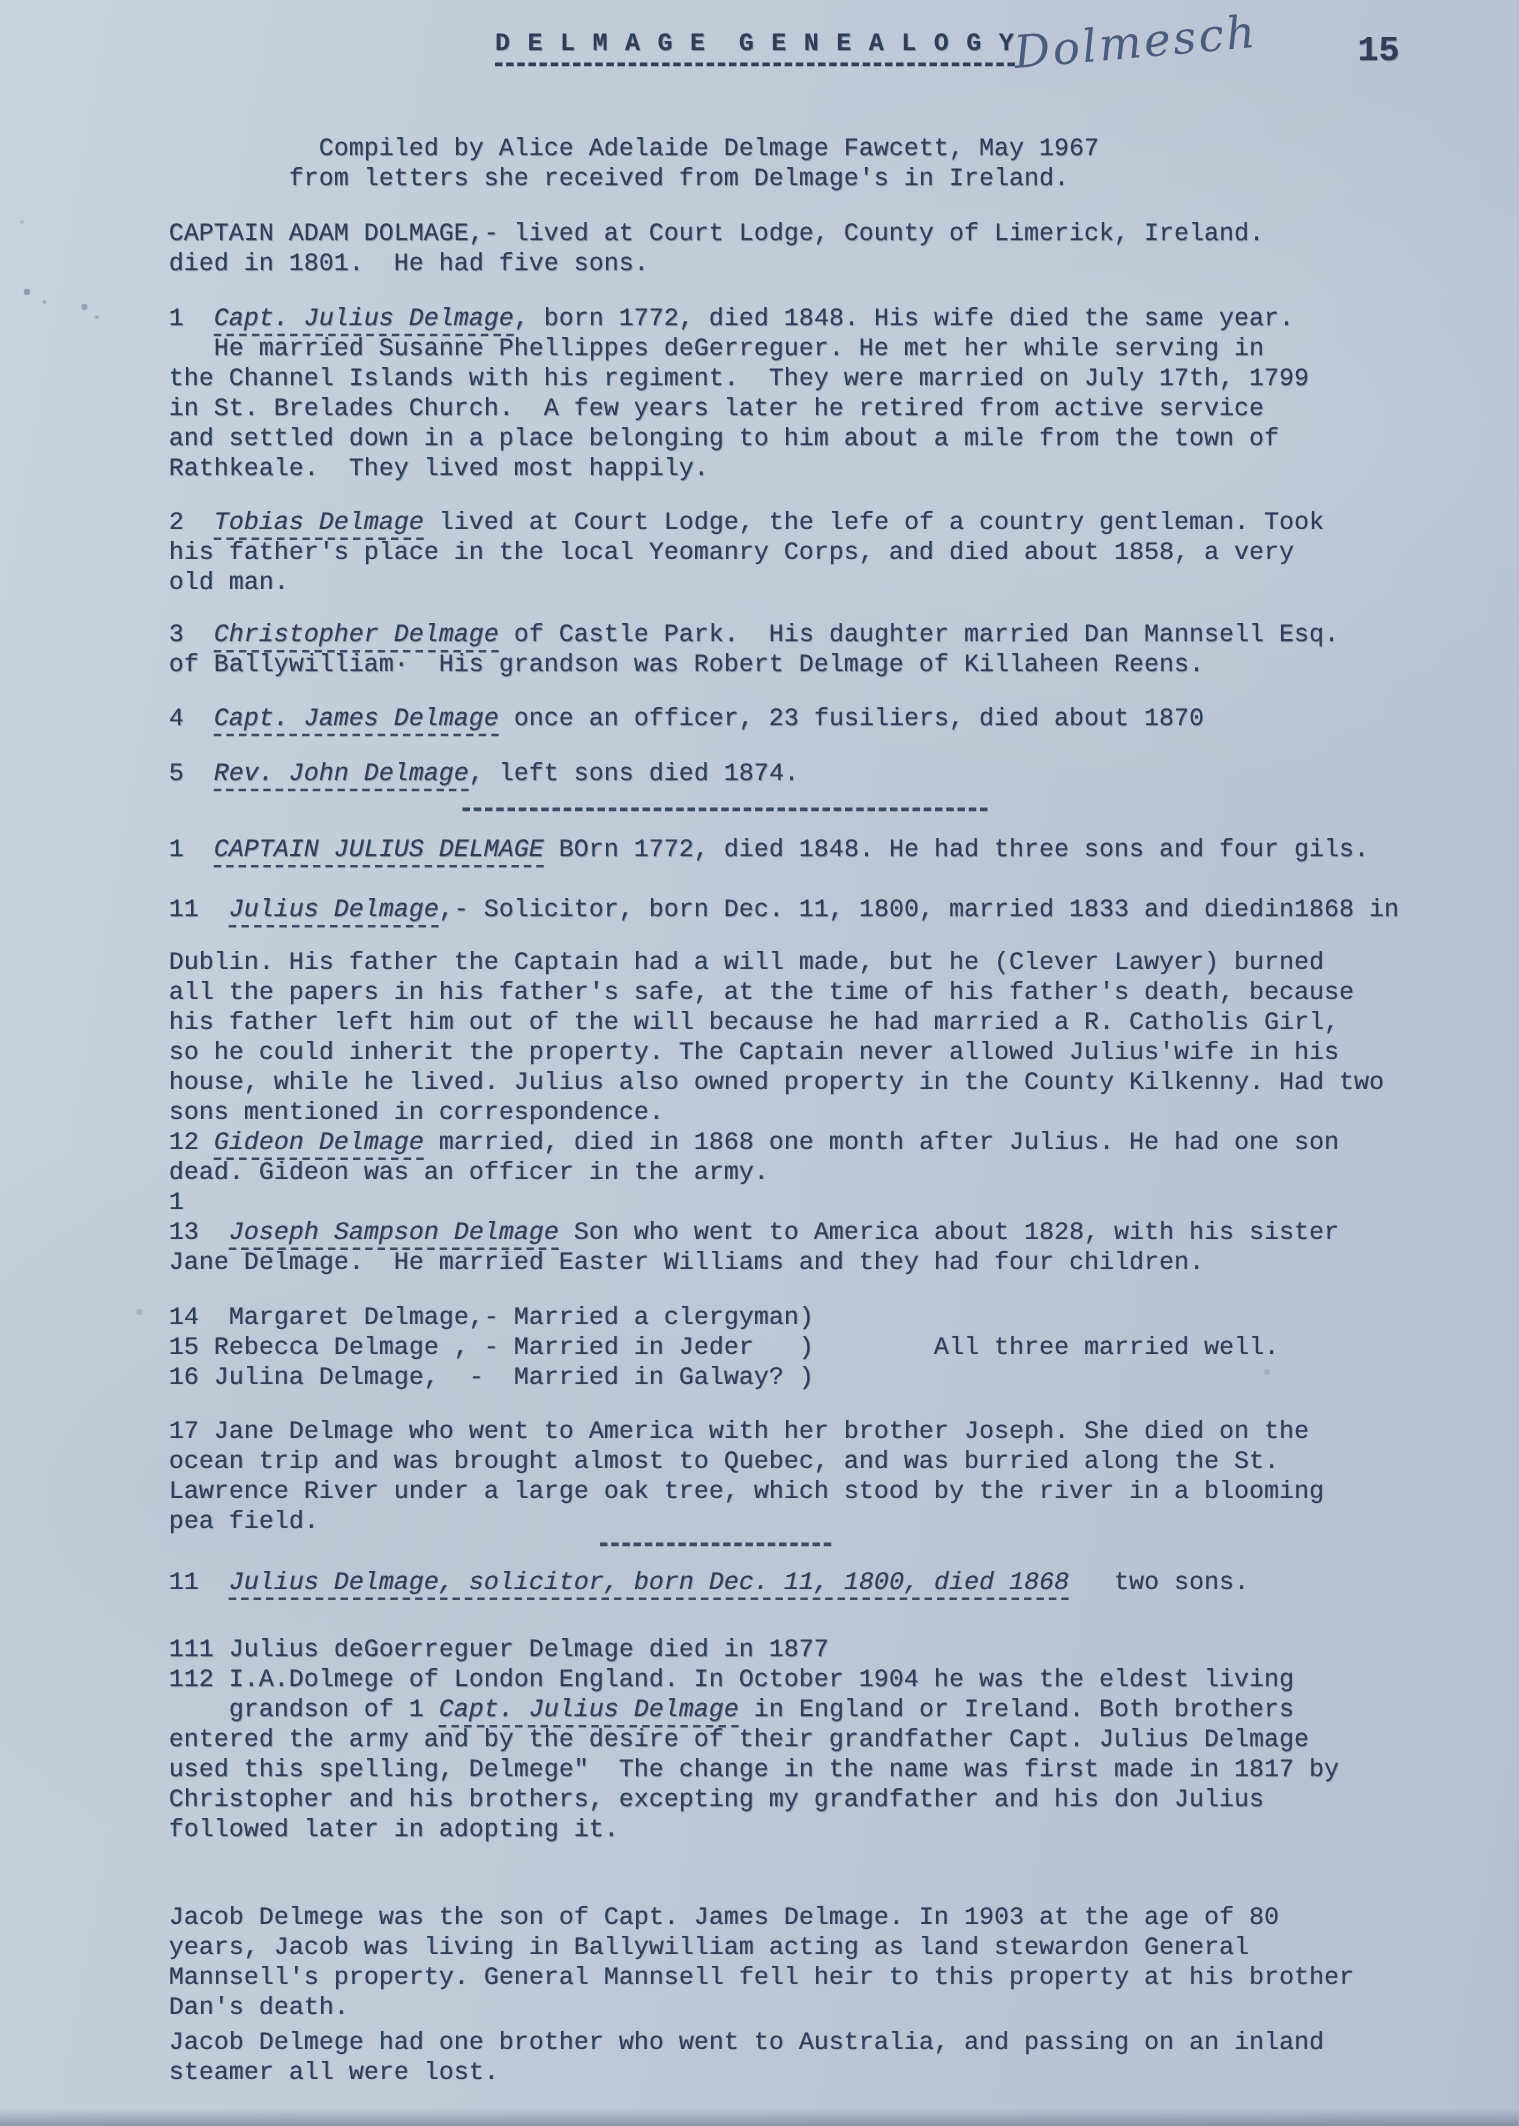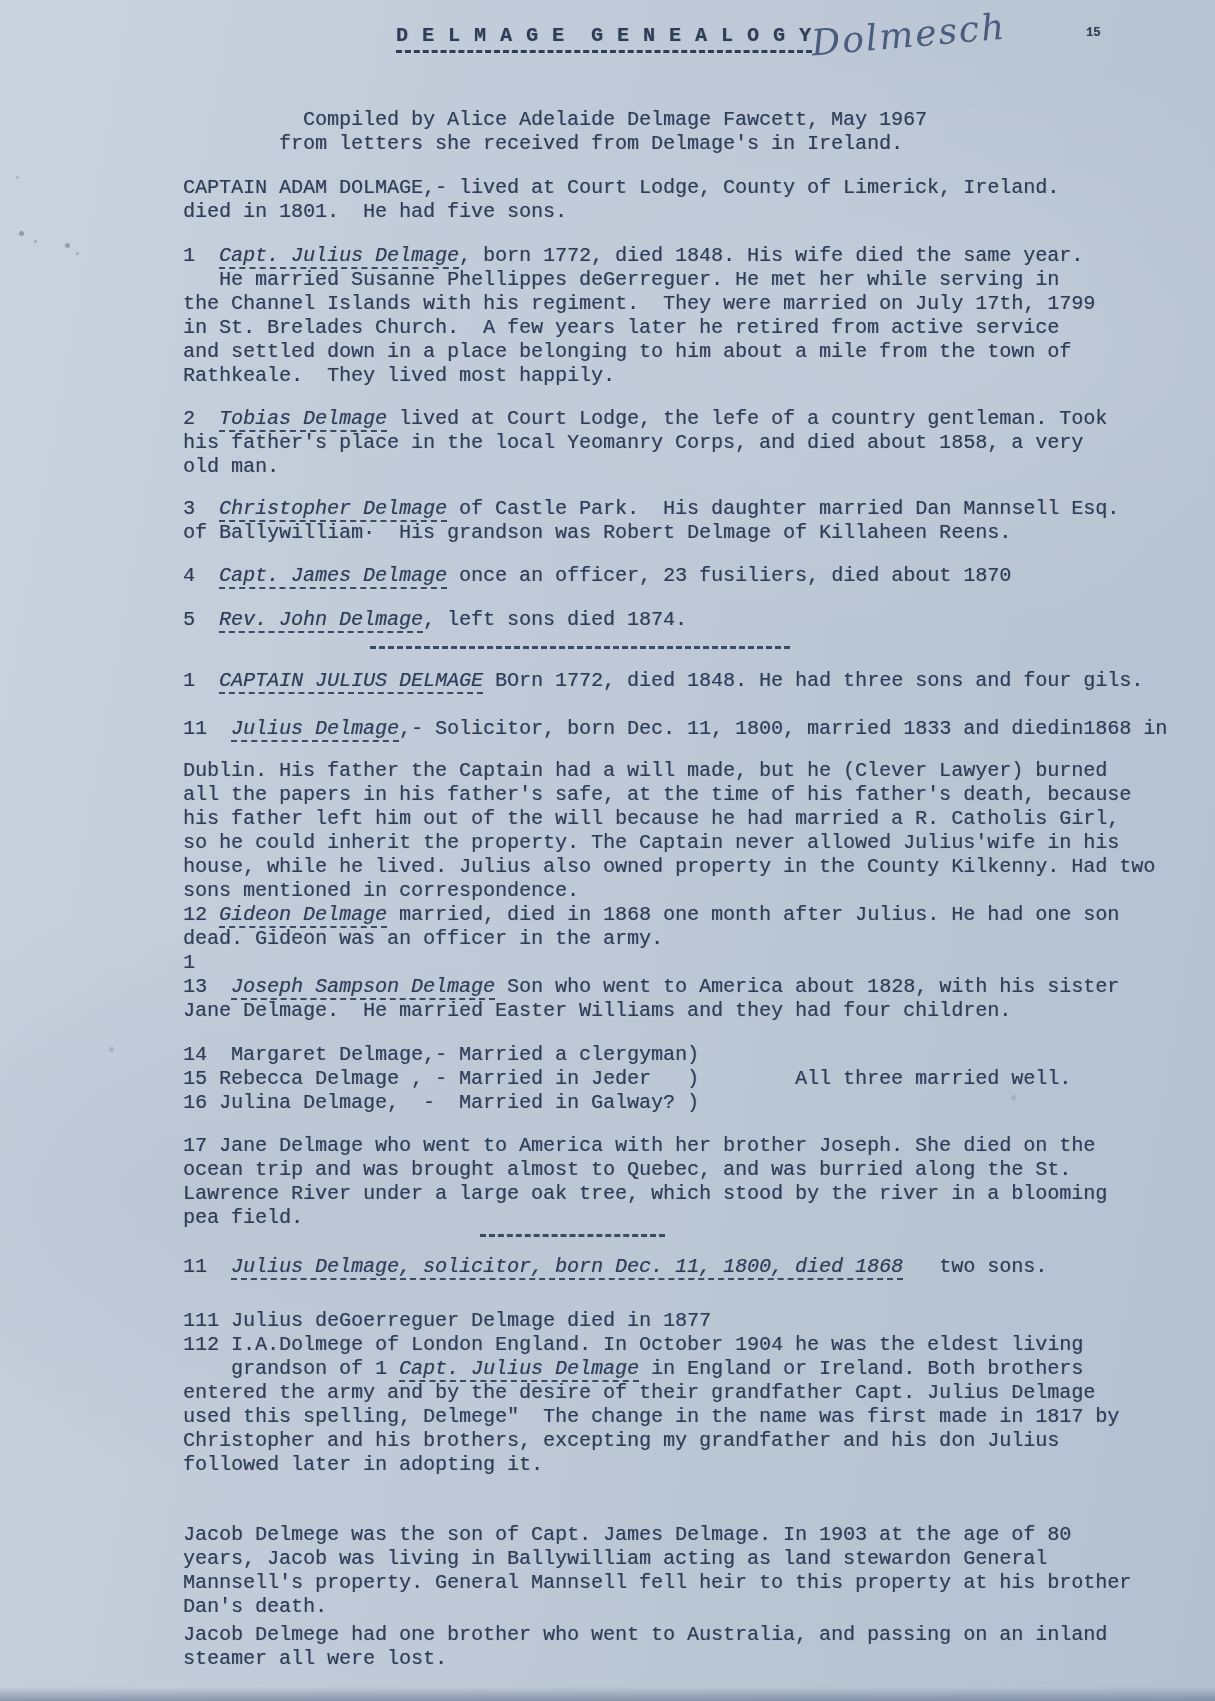--- a/index.html
+++ b/index.html
@@ -45,30 +45,30 @@
     font-size:36px;
     letter-spacing:2px;
     color:#4b5c7e;
     transform:rotate(-5deg);
     text-shadow:none;
     font-weight:normal;
   }
   .pagenum{
     position:absolute;
     left:1050px;top:26px;
-    font-size:12px;
+    font-size:28px;
     font-weight:bold;
   }
   .body{
     padding-left:135px;
     font-size:20px;
     line-height:24px;
     white-space:pre;
   }
-  .line{min-height:24px;margin-left:48px;}
+  .line{min-height:24px;}
   .u{
     border-bottom:2px dashed rgba(46,61,88,0.9);
     font-style:italic;
   }
   .divider{
     height:0;
     border-top:3px dashed rgba(46,61,88,0.9);
     margin-bottom:9px;
   }
   .specks{

